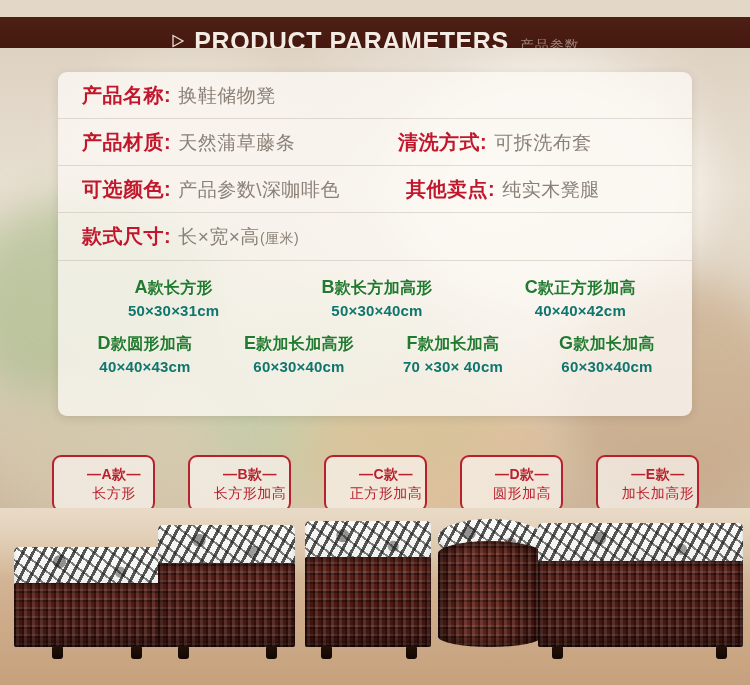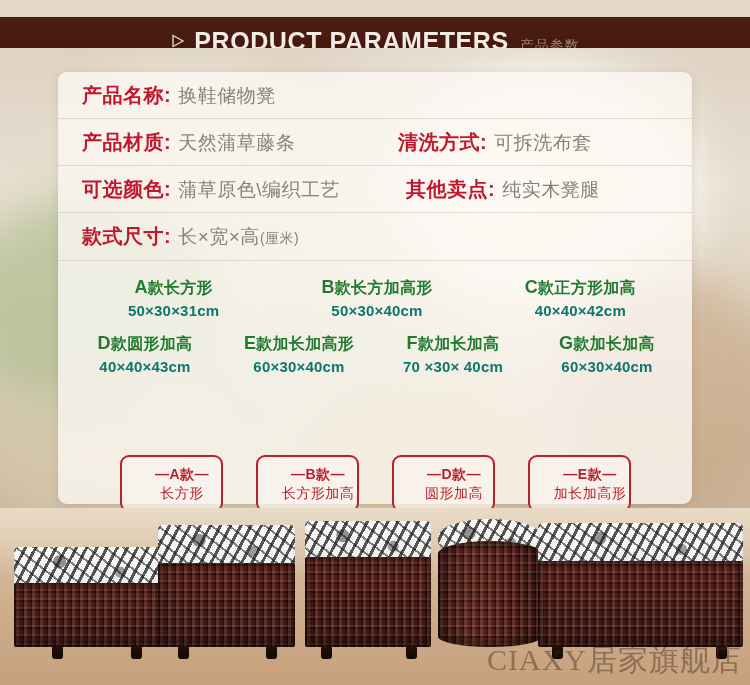--- a/index.html
+++ b/index.html
@@ -86,21 +86,21 @@
   .b4 { left: 560px; top: 230px; width: 230px; height: 230px; background: rgba(196,160,122,0.50); }
   .b5 { left: 70px;  top: 10px;  width: 240px; height: 160px; background: rgba(236,229,216,0.70); }
   .b6 { left: 300px; top: 330px; width: 260px; height: 150px; background: rgba(226,190,146,0.55); }
   .b7 { left: 0px;   top: 330px; width: 220px; height: 150px; background: rgba(213,198,170,0.60); }
 
   
   .param-card {
     position: absolute;
     left: 58px; top: 72px;
     width: 634px;
-    height: 432px;
+    height: 344px;
     background: rgba(251,248,243,0.80);
     border-radius: 9px;
     box-shadow: 0 2px 9px rgba(90,70,55,0.16);
     box-sizing: border-box;
     padding: 0;
     overflow: hidden;
   }
   .p-row {
     position: relative;
     box-sizing: border-box;
@@ -326,21 +326,21 @@
       </div>
       <div class="pcell right">
         <span class="plabel">清洗方式:</span>
         <span class="pvalue">可拆洗布套</span>
       </div>
     </div>
 
     <div class="p-row r3 row3">
       <div class="pcell left">
         <span class="plabel">可选颜色:</span>
-        <span class="pvalue">蒲草原色\编织工艺</span>
+        <span class="pvalue">产品参数\深咖啡色</span>
       </div>
       <div class="pcell right">
         <span class="plabel">其他卖点:</span>
         <span class="pvalue">纯实木凳腿</span>
       </div>
     </div>
 
     <div class="p-row r4">
       <div class="pcell left">
         <span class="plabel">款式尺寸:</span>
@@ -386,20 +386,24 @@
   </div>
 
   <div class="badges">
     <div class="badge">
       <div class="badge-top">—A款—</div>
       <div class="badge-bot">长方形</div>
     </div>
     <div class="badge">
       <div class="badge-top">—B款—</div>
       <div class="badge-bot">长方形加高</div>
+    </div>
+    <div class="badge">
+      <div class="badge-top">—C款—</div>
+      <div class="badge-bot">正方形加高</div>
     </div>
     <div class="badge">
       <div class="badge-top">—D款—</div>
       <div class="badge-bot">圆形加高</div>
     </div>
     <div class="badge">
       <div class="badge-top">—E款—</div>
       <div class="badge-bot">加长加高形</div>
     </div>
   </div>
@@ -432,16 +436,15 @@
       <div class="body round" style="top:22px; height:106px;"></div>
     </div>
 
     <div class="stool" style="left:538px; width:205px; height:124px;">
       <div class="top" style="height:44px;"></div>
       <div class="body" style="top:38px; height:86px;"></div>
       <div class="leg" style="left:14px; bottom:-12px;"></div>
       <div class="leg" style="right:16px; bottom:-12px;"></div>
     </div>
 
-    <div class="watermark">CIAXY居家旗舰店</div>
   </div>
 
 </div>
 
 </body></html>

